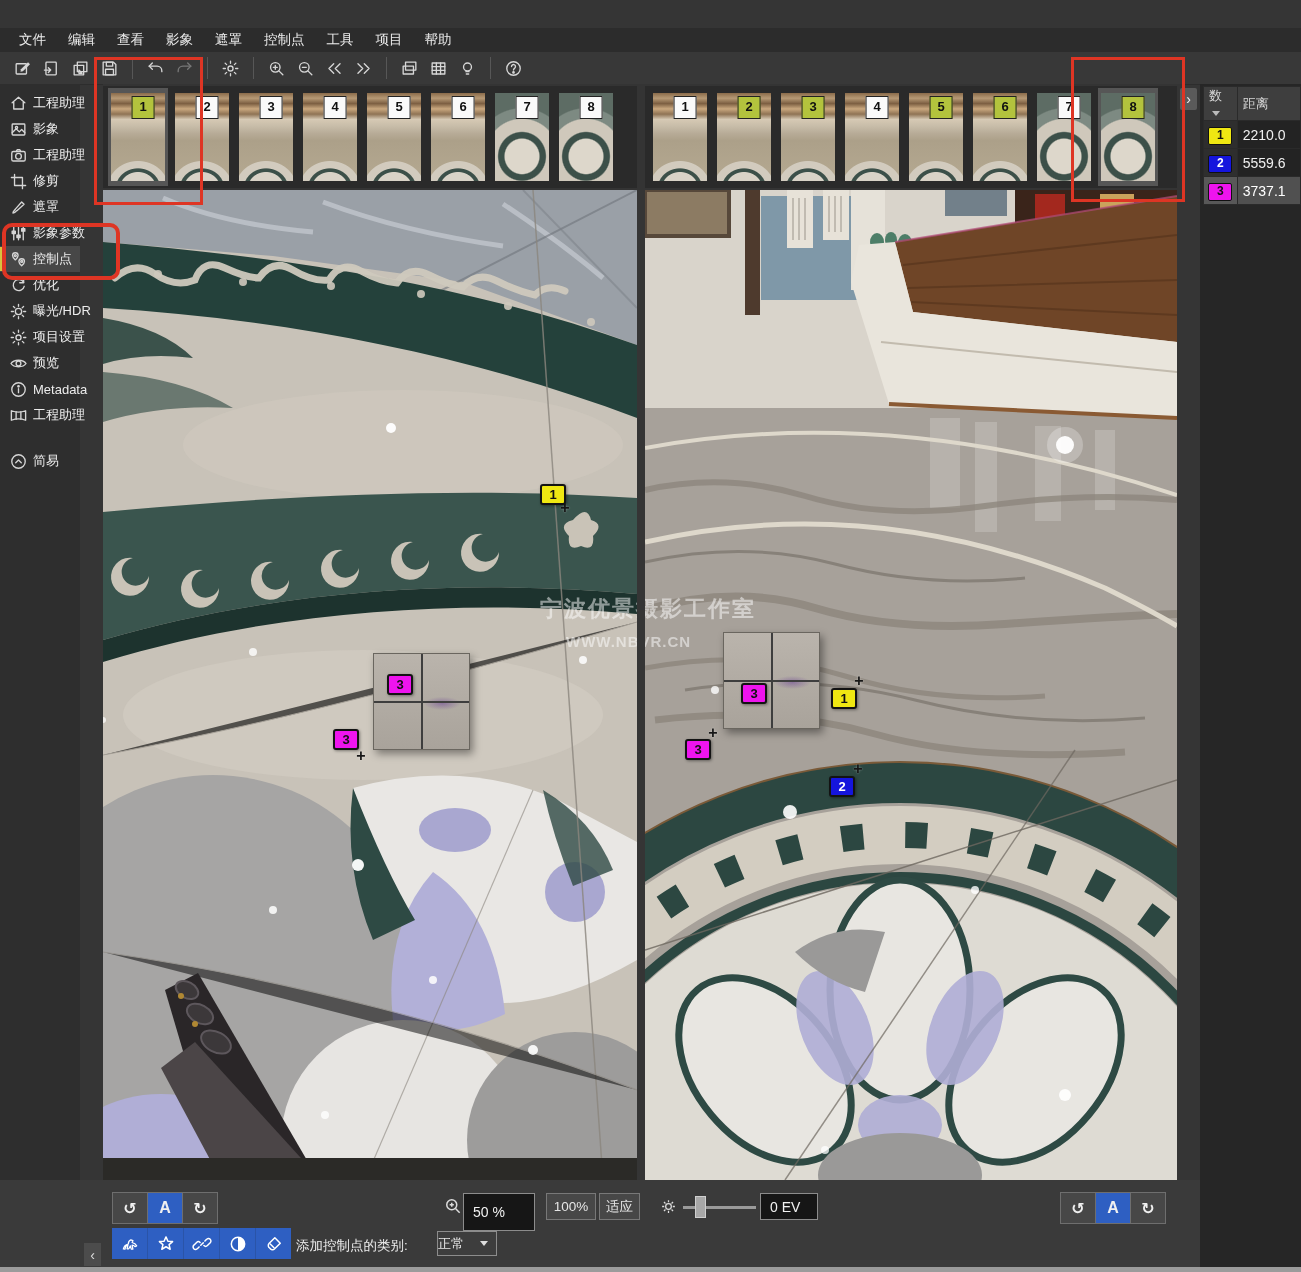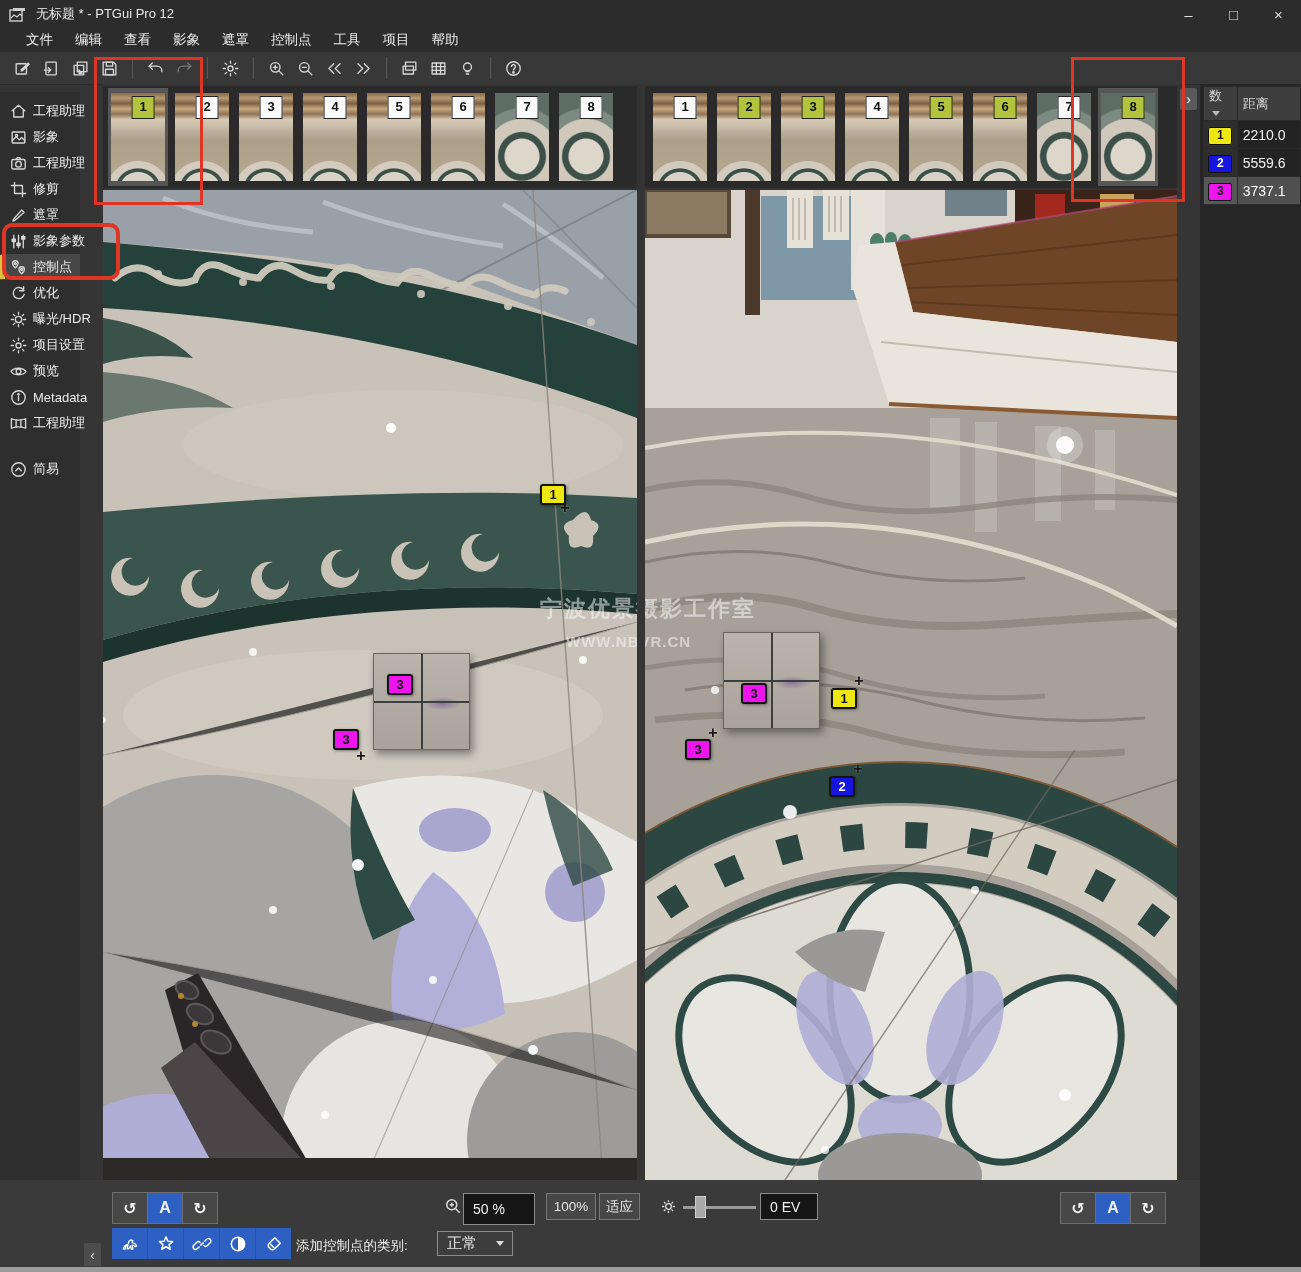--- a/index.html
+++ b/index.html
@@ -4,28 +4,28 @@
 <style>
   html,body{margin:0;padding:0;background:#1a1a1a}
   #app{position:relative;width:1301px;height:1272px;background:#353535;overflow:hidden;
        font-family:"Liberation Sans","DejaVu Sans",sans-serif;color:#e6e6e6}
   
   .titlebar{position:absolute;top:0;left:0;right:0;height:28px;background:#2c2c2c;display:flex;align-items:center}
   .title-icon{margin-left:9px;width:17px;height:15px}
   .title-text{margin-left:10px;font-size:13px;color:#e8e8e8}
   .win-controls{margin-left:auto;display:flex}
   .win-btn{width:45px;height:28px;display:flex;align-items:center;justify-content:center;font-size:15px;color:#ddd}
-  .menubar{position:absolute;top:28px;left:0;right:0;height:24px;background:#2c2c2c;display:flex;align-items:center;padding-left:15px}
+  .menubar{position:absolute;top:28px;left:0;right:0;height:24px;background:#2c2c2c;display:flex;align-items:center;padding-left:8px}
   .menu-item{padding:3px 11px;font-size:13.5px;color:#ececec}
   .toolbar{position:absolute;top:52px;left:0;right:0;height:32px;background:#383838;display:flex;align-items:center;padding-left:8px;border-bottom:1px solid #2d2d2d}
   .tb-btn{width:27px;height:26px;display:flex;align-items:center;justify-content:center;margin:0 1px}
   .tb-sep{width:1px;height:22px;background:#575757;margin:0 8px}
   .dim{opacity:.4}
   
-  .sidebar{position:absolute;top:92px;left:0;width:80px;height:1096px;background:#2e2e2e;padding-top:6px;box-sizing:border-box}
+  .sidebar{position:absolute;top:84px;left:0;width:80px;height:1096px;background:#2e2e2e;padding-top:6px;box-sizing:border-box}
   .side-item{display:flex;align-items:center;height:26px;padding-left:9px;font-size:13px;color:#ececec;position:relative;white-space:nowrap}
   .side-item.active{background:#474747}
   .side-item.active::before{content:"";position:absolute;left:0;top:1px;bottom:1px;width:5px;background:#d8c33f}
   .side-icon{width:18px;height:18px;margin-right:6px;flex:0 0 18px}
   .side-footer{margin-top:20px}
   
   .rightpanel{position:absolute;top:84px;left:1200px;width:101px;height:1183px;background:#262626}
   .cp-table{border-collapse:collapse;margin:2px 0 0 3px}
   .cp-table th{background:#3e3e3e;color:#d8d8d8;font-size:13px;font-weight:normal;height:22px;border:1px solid #2a2a2a;padding:0 5px;text-align:left}
   .sort-tri{display:inline-block;margin-left:3px;border-left:4px solid transparent;border-right:4px solid transparent;border-top:5px solid #bbb;vertical-align:middle}
@@ -77,62 +77,47 @@
   
   .bottombar{position:absolute;top:1180px;left:0;width:1200px;height:87px;background:#3a3a3a}
   .btn-group{position:absolute;display:flex;border:1px solid #6e6e6e}
   .bg-btn{width:34px;height:30px;display:flex;align-items:center;justify-content:center;background:#474747;border-right:1px solid #6e6e6e;color:#f0f0f0;font-size:16px;font-weight:bold}
   .bg-btn:last-child{border-right:none}
   .bg-btn.active{background:#2e5fc2}
   #grp-left{left:112px;top:12px}
   #grp-right{left:1060px;top:12px}
   .zoom-icon{position:absolute;left:443px;top:16px}
   .text-input{position:absolute;background:#161616;border:1px solid #8c8c8c;color:#f2f2f2;font-size:14px;display:flex;align-items:center;padding-left:9px;box-sizing:border-box}
-  #zoom-input{left:463px;top:13px;width:72px;height:32px}
+  #zoom-input{left:463px;top:13px;width:72px;height:38px}
   #ev-input{left:760px;top:13px;width:58px;height:27px}
   .flat-btn{position:absolute;background:#474747;border:1px solid #787878;color:#e5e5e5;font-size:13.5px;display:flex;align-items:center;justify-content:center;box-sizing:border-box}
   #btn-100{left:546px;top:13px;width:50px;height:27px}
   #btn-fit{left:599px;top:13px;width:41px;height:27px}
   .sun-icon{position:absolute;left:660px;top:18px}
   .slider-track{position:absolute;left:683px;top:26px;width:73px;height:3px;background:#9a9a9a}
   .slider-handle{position:absolute;left:695px;top:16px;width:11px;height:22px;background:#a8a8a8;border:1px solid #cfcfcf;box-sizing:border-box}
   .tools-row{position:absolute;left:112px;top:48px;display:flex}
   .tool-btn{width:35px;height:31px;background:#2e5fc2;display:flex;align-items:center;justify-content:center;border-right:1px solid #2a54a8}
   .tool-btn:last-child{border-right:none}
   .back-btn{position:absolute;left:84px;top:63px;width:17px;height:23px;background:#4c4c4c;color:#ddd;display:flex;align-items:center;justify-content:center;font-size:14px}
   .cp-class-label{position:absolute;left:296px;top:57px;font-size:13.5px;color:#ececec}
-  .cp-select{position:absolute;left:437px;top:51px;width:76px;height:25px;background:#3d3d3d;border:1px solid #8c8c8c;display:flex;align-items:center;padding-left:9px;font-size:15px;box-sizing:border-box}
+  .cp-select{position:absolute;left:437px;top:51px;width:60px;height:25px;background:#3d3d3d;border:1px solid #8c8c8c;display:flex;align-items:center;font-size:13px;box-sizing:border-box}
   .cp-select::after{content:"";position:absolute;right:8px;top:9px;border-left:4px solid transparent;border-right:4px solid transparent;border-top:5px solid #ddd}
   .bottom-strip{position:absolute;top:1267px;left:0;width:1301px;height:5px;background:#9b9b9b}
   
   .red-box{position:absolute;border:3px solid #de3524;pointer-events:none;z-index:50}
   #red-a{left:94px;top:57px;width:103px;height:142px}
   #red-b{left:2px;top:223px;width:110px;height:49px;border-radius:10px;border-width:4px}
   #red-c{left:1071px;top:57px;width:108px;height:139px}
 </style>
 </head>
 <body>
 
 <div id="app">
 
-  <div class="titlebar">
-    <span class="title-icon">
-      <svg width="17" height="15" viewBox="0 0 17 15">
-          <rect x="1" y="3" width="12" height="11" fill="none" stroke="#cfcfcf" stroke-width="1.4"></rect>
-          <rect x="4" y="1" width="12" height="3" fill="#cfcfcf"></rect>
-          <path d="M2 11 l3-3 3 2 3-3 2 2" stroke="#cfcfcf" stroke-width="1.2" fill="none"></path>
-        </svg>
-    </span>
-    <span class="title-text">无标题 * - PTGui Pro 12</span>
-    <span class="win-controls">
-      <span class="win-btn">–</span>
-      <span class="win-btn">□</span>
-      <span class="win-btn">×</span>
-    </span>
-  </div>
 
   <div class="menubar">
       <span class="menu-item">文件</span>
       <span class="menu-item">编辑</span>
       <span class="menu-item">查看</span>
       <span class="menu-item">影象</span>
       <span class="menu-item">遮罩</span>
       <span class="menu-item">控制点</span>
       <span class="menu-item">工具</span>
       <span class="menu-item">项目</span>

